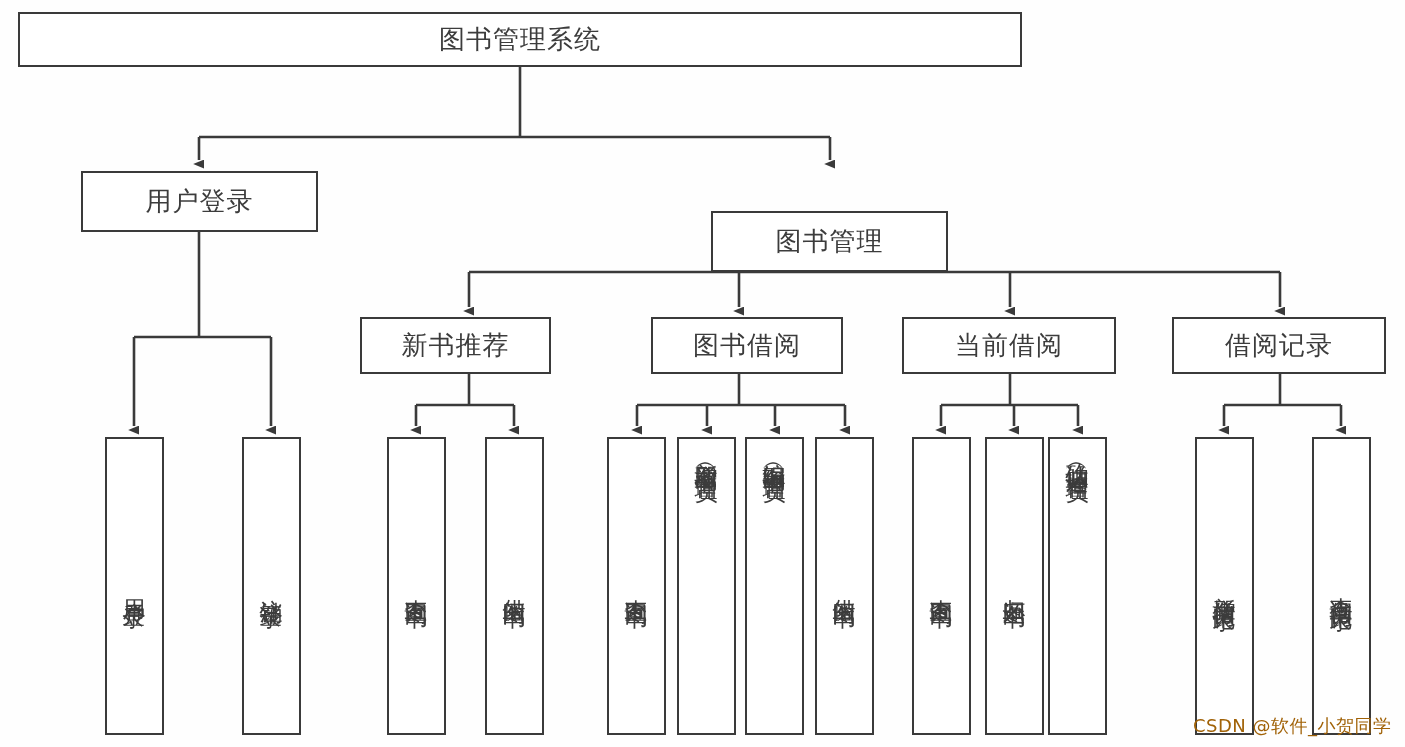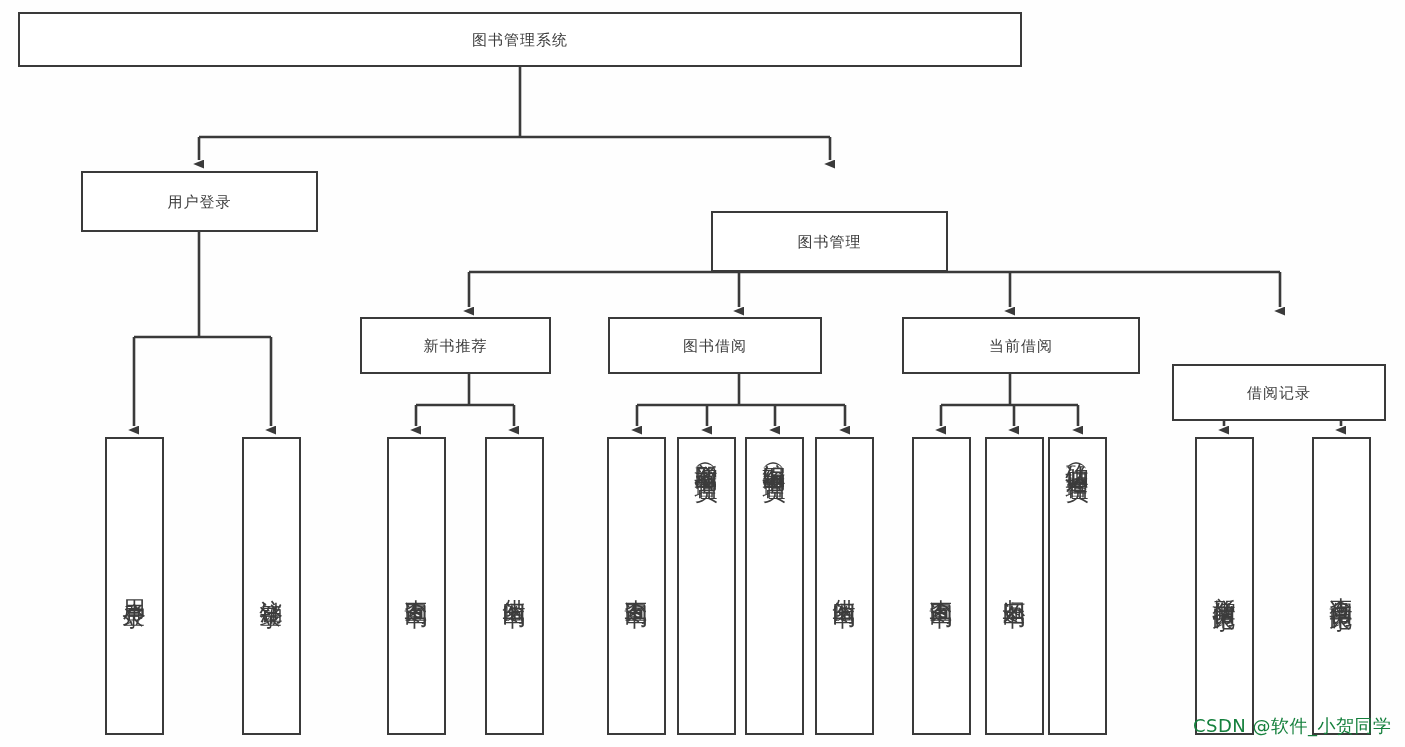--- a/index.html
+++ b/index.html
@@ -29,21 +29,21 @@
     position: absolute;
     box-sizing: border-box;
     background: #ffffff;
     border: 2.5px solid #3a3a3a;
     display: flex;
     align-items: center;
     justify-content: center;
     color: #3c3c3c;
   }
   .node.horiz {
-    font-size: 15px;
+    font-size: 26px;
     letter-spacing: 1px;
     line-height: 1.2;
   }
   .node.vert {
     writing-mode: vertical-rl;
     text-orientation: upright;
     font-size: 23px;
     line-height: 1.22;
     letter-spacing: 2.5px;
     padding-top: 6px;
@@ -54,21 +54,21 @@
   .node.vert.topalign {
     justify-content: flex-start;
   }
   .node-label {
     display: block;
     white-space: nowrap;
   }
   .watermark {
     position: absolute;
     font-size: 18px;
-    color: #15803d;
+    color: #a16207;
     letter-spacing: 0.5px;
     white-space: nowrap;
     user-select: none;
   }
 </style>
 </head>
 <body>
 
 <div id="canvas">
 
@@ -134,27 +134,27 @@
   <div class="node horiz" style="left:81px; top:171px; width:237px; height:61px;">
     <span class="node-label">用户登录</span>
   </div>
   <div class="node horiz" style="left:711px; top:171px; width:237px; height:61px;margin-top:40px;">
     <span class="node-label">图书管理</span>
   </div>
 
   <div class="node horiz" style="left:360px; top:317px; width:191px; height:57px;">
     <span class="node-label">新书推荐</span>
   </div>
-  <div class="node horiz" style="left:608px; top:317px; width:214px; height:57px;text-align:center;">
+  <div class="node horiz" style="left:651px; top:317px; width:192px; height:57px;text-align:center;">
     <span class="node-label">图书借阅</span>
   </div>
-  <div class="node horiz" style="left:902px; top:317px; width:238px; height:57px;">
+  <div class="node horiz" style="left:902px; top:317px; width:214px; height:57px;">
     <span class="node-label">当前借阅</span>
   </div>
-  <div class="node horiz" style="left:1172px; top:317px; width:214px; height:57px;margin-top:47px;">
+  <div class="node horiz" style="left:1172px; top:317px; width:214px; height:57px;">
     <span class="node-label">借阅记录</span>
   </div>
 
   <div class="node vert" style="left:105px; top:437px; width:59px; height:298px;">
     <span class="node-label">用户登录</span>
   </div>
   <div class="node vert" style="left:242px; top:437px; width:59px; height:298px;">
     <span class="node-label">注销登录</span>
   </div>
 

